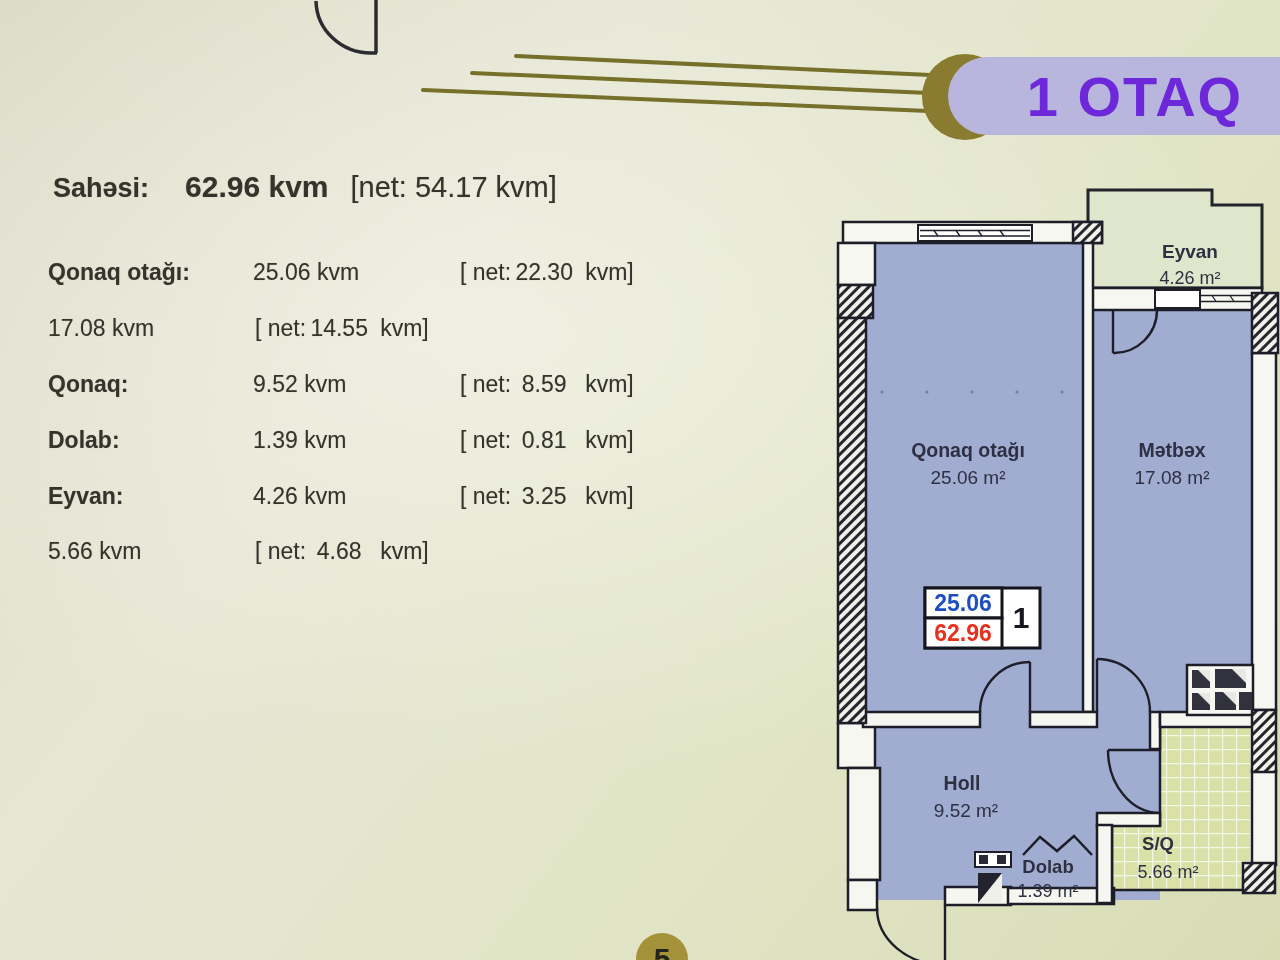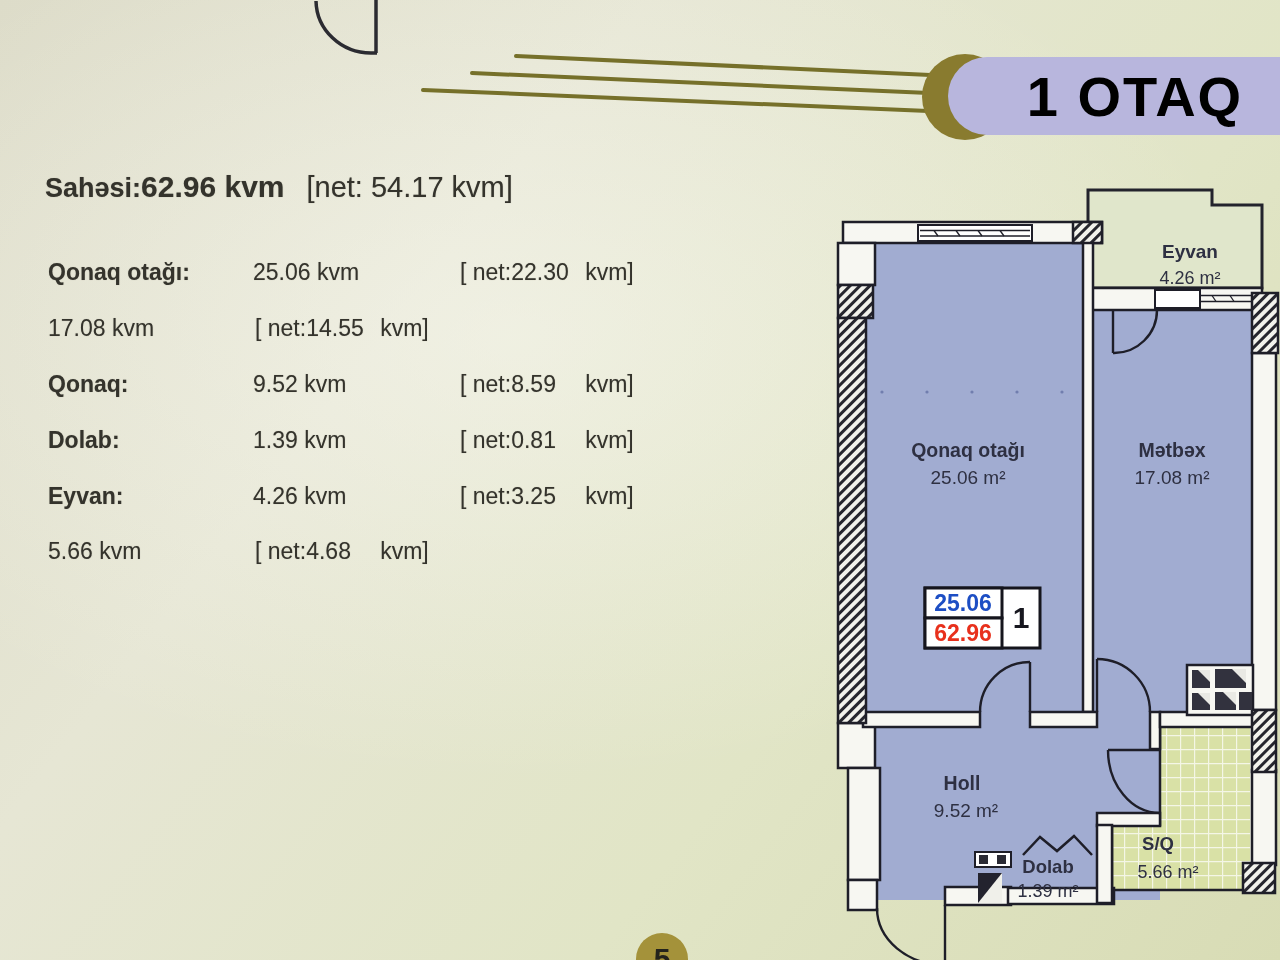--- a/index.html
+++ b/index.html
@@ -10,34 +10,34 @@
       radial-gradient(95% 75% at 40% 35%, rgba(252,252,246,0.45) 0%, rgba(252,252,246,0) 62%),
       radial-gradient(140% 120% at 50% 45%, rgba(0,0,0,0) 72%, rgba(88,88,56,0.16) 100%),
       linear-gradient(128deg,#dddcc9 0%,#e6e6d4 32%,#e1e5c6 66%,#d8dcb5 100%);}
   svg{display:block;}
   .deco-lines{position:absolute;left:0;top:0;}
   .gold-circle{position:absolute;left:922px;top:54px;width:86px;height:86px;
     border-radius:50%;background:#897b2f;}
   .pill{position:absolute;left:948px;top:57px;width:340px;height:78px;
     background:#b8b6dd;border-radius:40px 0 0 40px;display:flex;
     align-items:center;justify-content:center;padding-left:34px;box-sizing:border-box;}
-  .pill .pill-text{font-size:56px;font-weight:700;color:#000000;letter-spacing:2px;}
+  .pill .pill-text{font-size:56px;font-weight:700;color:#6d28d9;letter-spacing:2px;}
   .top-arc{position:absolute;left:0;top:0;}
-  .summary{position:absolute;left:45px;top:170px;display:flex;align-items:baseline;
+  .summary{position:absolute;left:53px;top:170px;display:flex;align-items:baseline;
     color:#34332c;text-shadow:0 0 1px rgba(70,66,52,0.35);}
   .summary .s-label{font-size:27px;font-weight:700;}
-  .summary .s-total{font-size:30px;font-weight:700;}
+  .summary .s-total{font-size:30px;font-weight:700;margin-left:36px;}
   .summary .s-net{font-size:29px;font-weight:400;margin-left:22px;}
   .area-table{position:absolute;left:48px;top:245px;color:#34332c;
     text-shadow:0 0 1px rgba(70,66,52,0.3);}
   .trow{display:flex;align-items:center;height:55.8px;}
   .trow .c-label{width:205px;font-size:23px;font-weight:700;}
   .trow .c-area{width:115px;font-size:23px;font-weight:400;text-align:left;}
   .trow .c-net{margin-left:92px;font-size:23px;font-weight:400;display:flex;}
-  .trow .c-net .nv{width:66px;text-align:left;margin-right:8px;}
+  .trow .c-net .nv{width:66px;text-align:center;margin-right:8px;}
   .plan{position:absolute;left:830px;top:175px;}
   .page-num{position:absolute;left:636px;top:933px;width:52px;height:52px;
     border-radius:50%;background:#a4923a;display:flex;align-items:center;
     justify-content:center;font-size:30px;font-weight:700;color:#23231c;}
 </style>
 </head>
 <body>
 
 <div class="stage">
 

